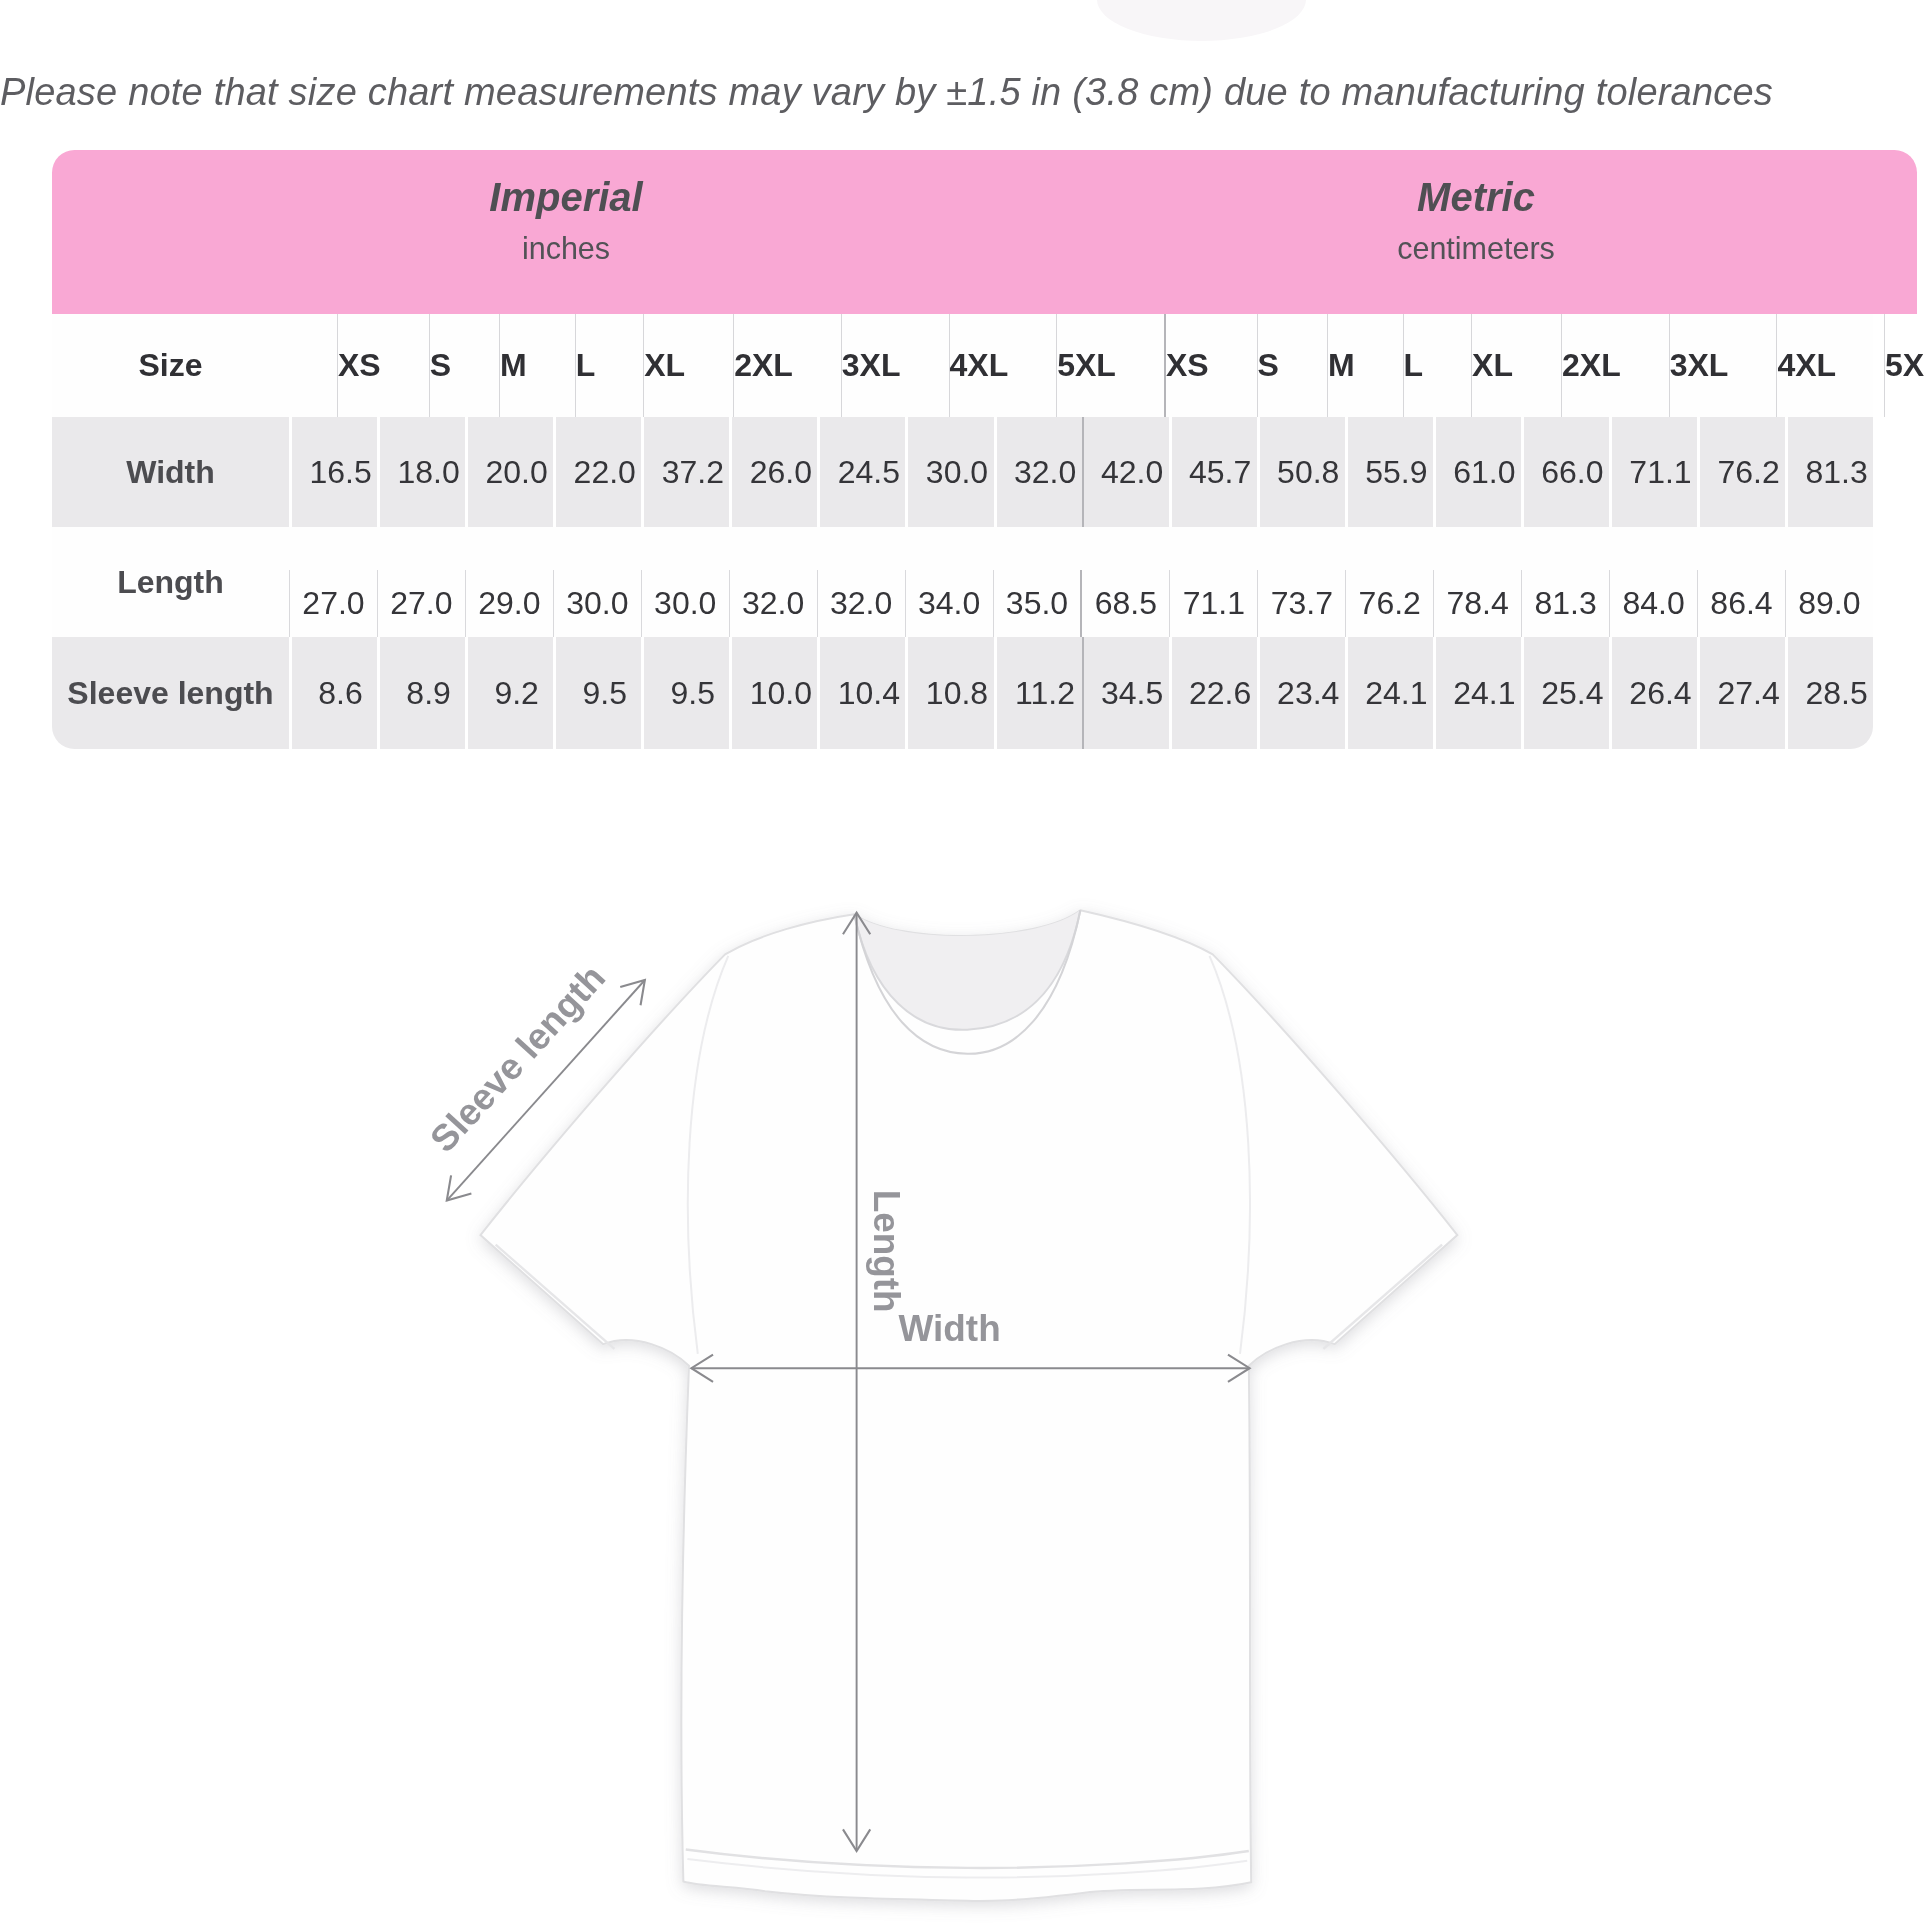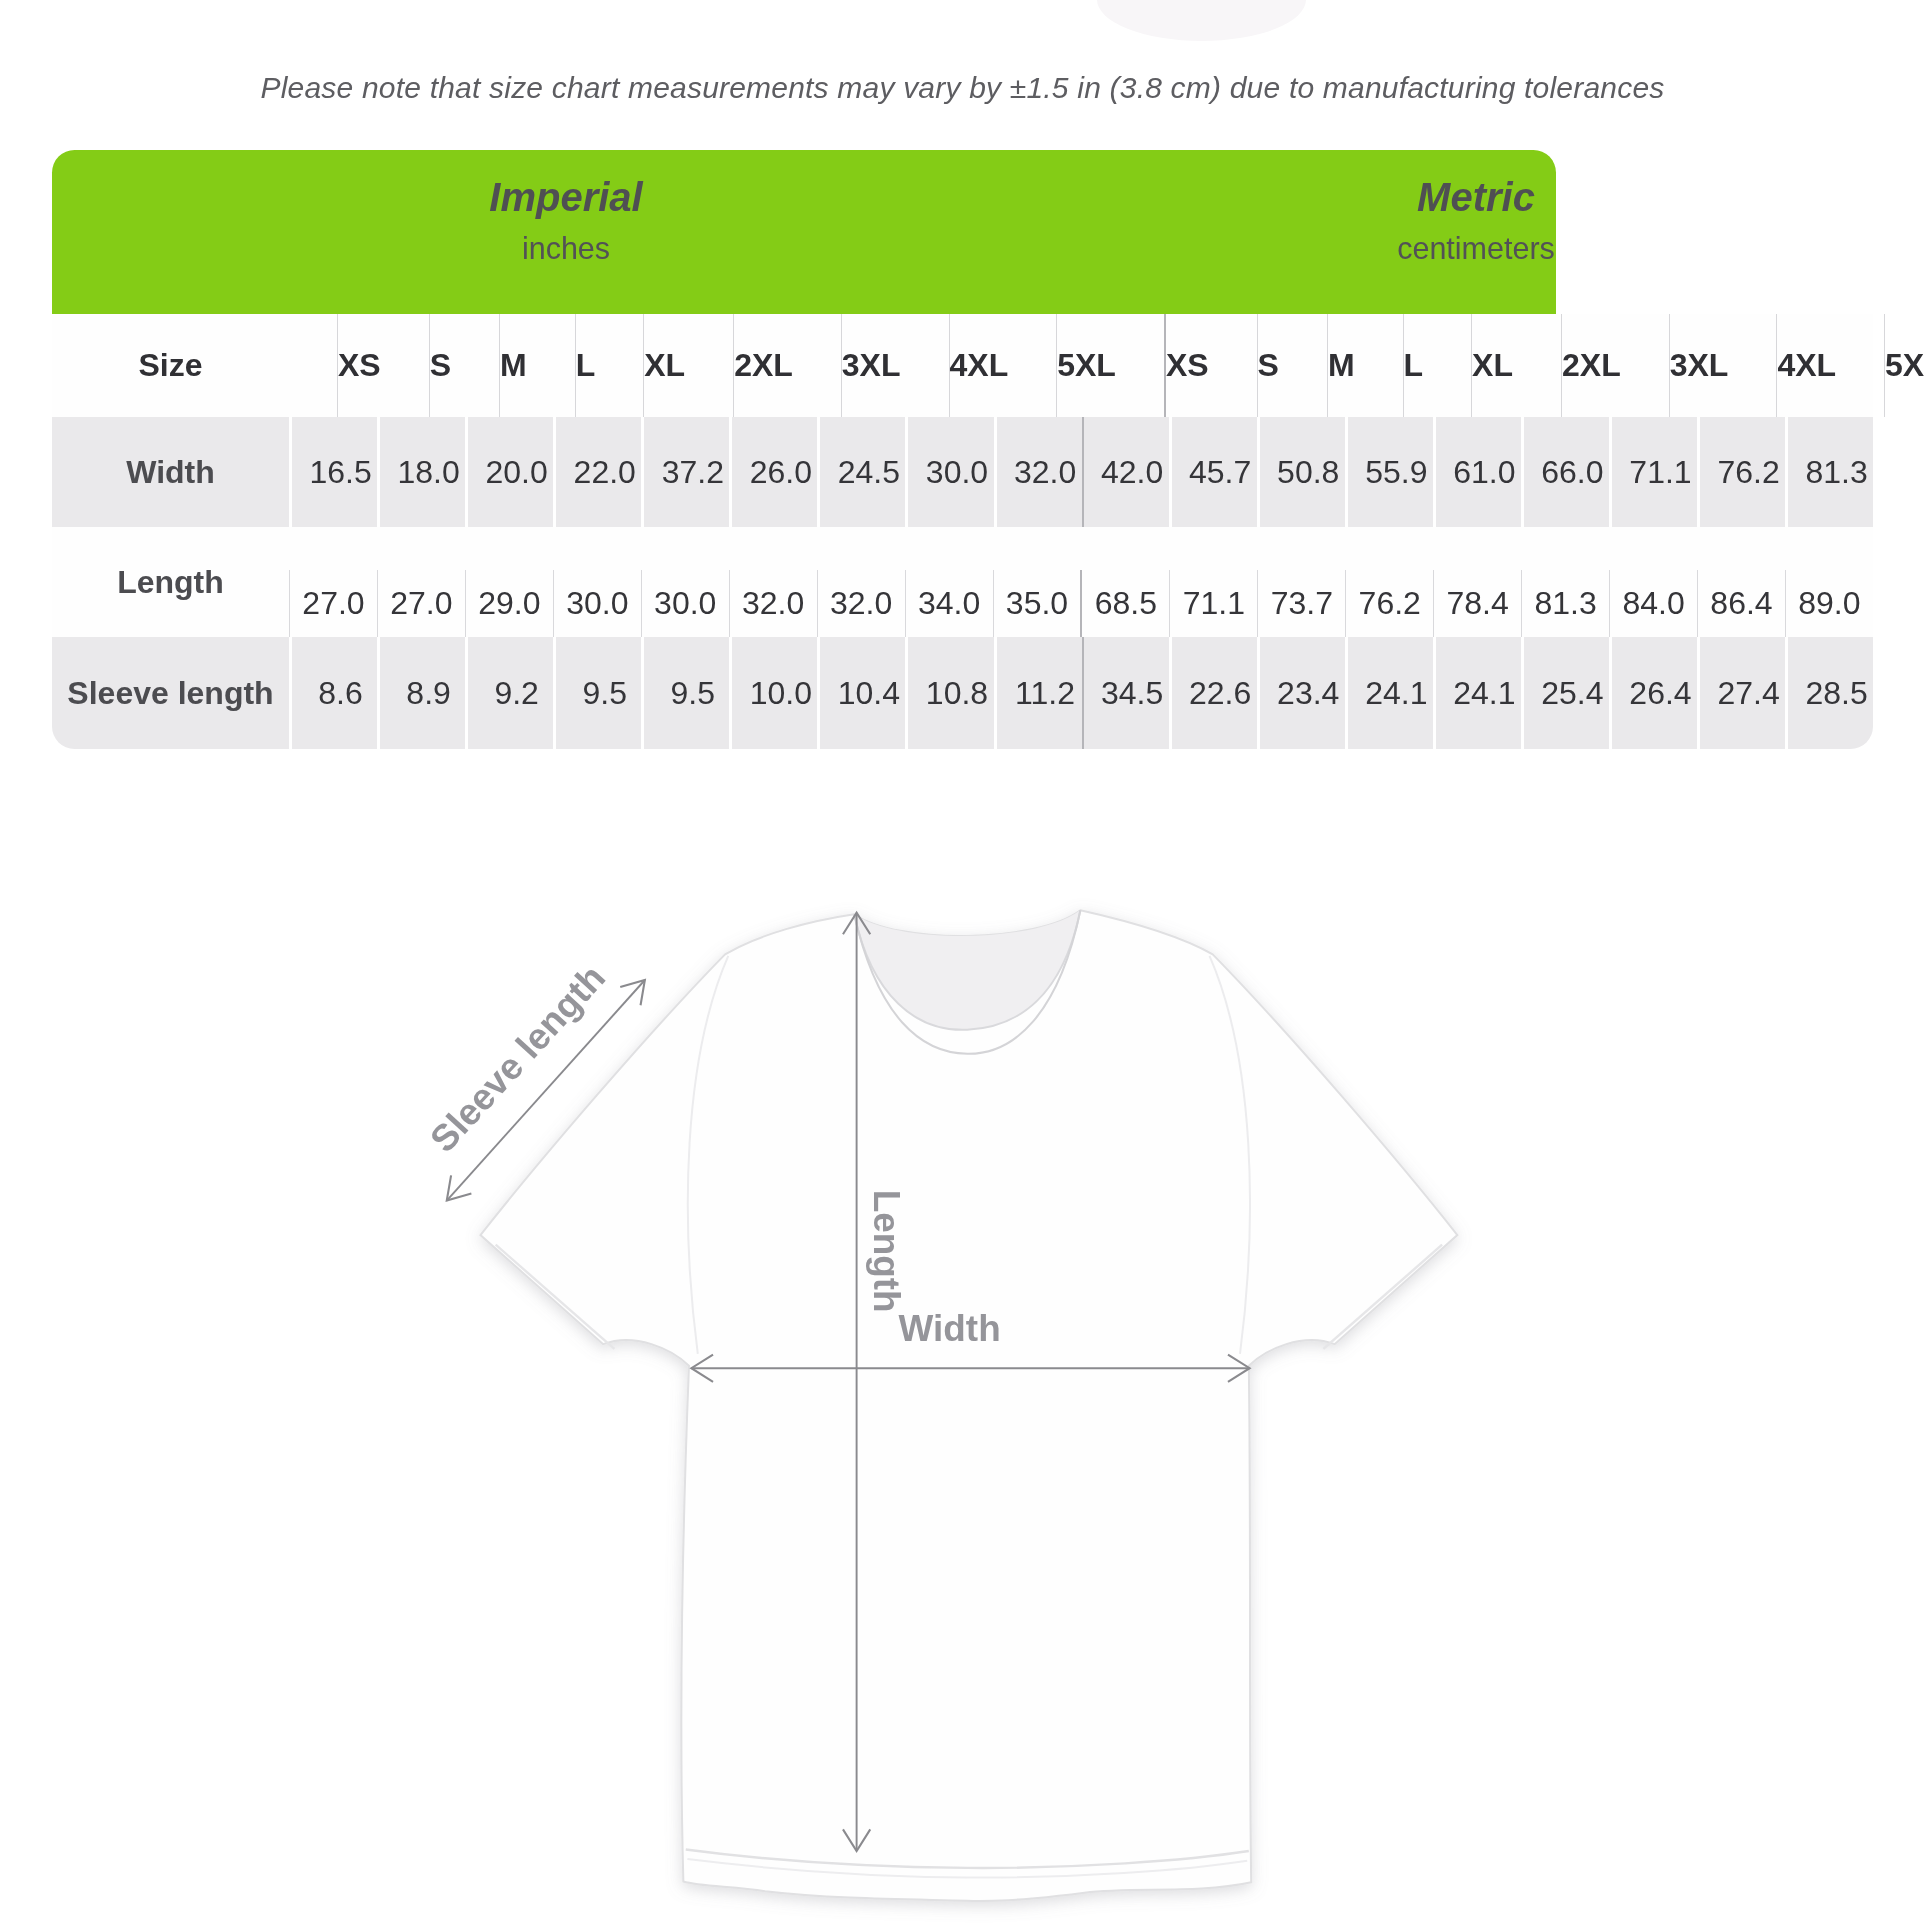--- a/index.html
+++ b/index.html
@@ -4,25 +4,25 @@
 <style>
   html,body{margin:0;padding:0;background:#ffffff;}
   .page{
     position:relative;width:1925px;height:1925px;background:#ffffff;overflow:hidden;
     font-family:"Liberation Sans", sans-serif;
   }
   
   .top-artifact{position:absolute;left:1097px;top:-42px;width:209px;height:83px;
     background:#f8f6f8;border-radius:50%;}
   
-  .note{position:absolute;left:0;top:71px;width:1925px;text-align:center;
-    font-style:italic;font-size:30px;color:#5d5d61;letter-spacing:0.2px;}
-  
-  .unit-band{position:absolute;left:52px;top:150px;width:1504px;height:164px;
-    background:#84cc16;border-radius:22.5px 22.5px 0 0;}
+  .note{position:absolute;left:0;top:71px;width:1925px;
+    font-style:italic;font-size:38px;color:#5d5d61;letter-spacing:0.2px;}
+  
+  .unit-band{position:absolute;left:52px;top:150px;width:1821px;height:164px;
+    background:#f9a8d4;border-radius:22.5px 22.5px 0 0;padding-left:44px;}
   .band-half{position:absolute;top:24px;text-align:center;}
   .band-half.left{left:0;width:1028px;}
   .band-half.right{left:1028px;width:792px;}
   .band-title{font-size:40px;font-weight:700;font-style:italic;color:#4f4f53;line-height:47px;}
   .band-sub{font-size:30.5px;color:#525256;margin-top:9.6px;}
   
   .size-table{position:absolute;left:52px;top:314px;width:1821px;}
   .trow{display:flex;width:100%;}
   .trow.size-hdr{height:103px;background:#fefefe;gap:48px;}
   .trow.gray{height:110px;background:#eae9eb;}

